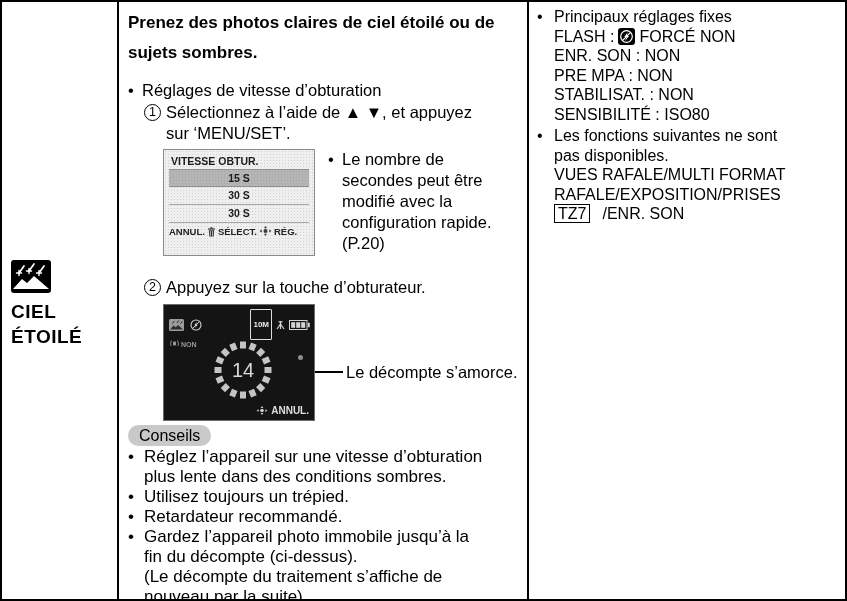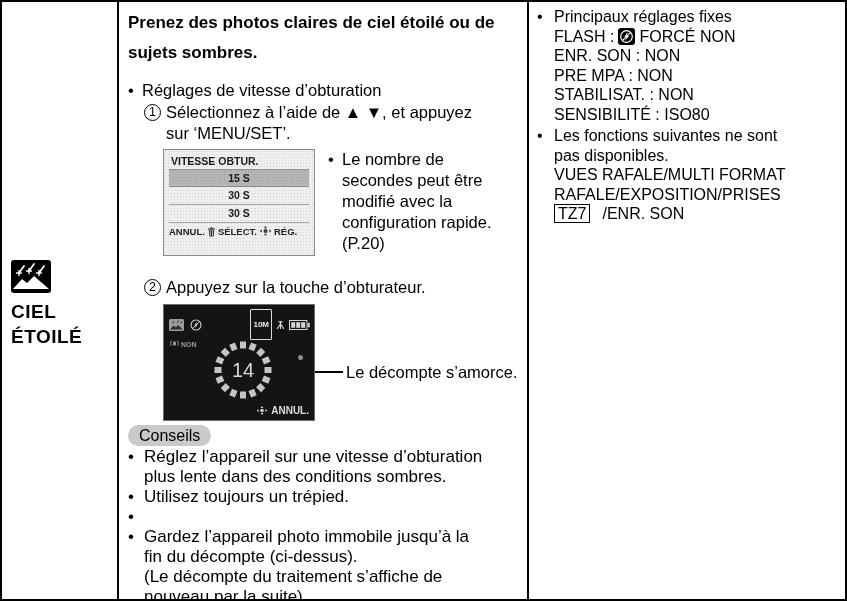--- a/index.html
+++ b/index.html
@@ -284,20 +284,21 @@
       <div class="tip">
         <span class="blt"></span>
         <span class="ttext">Réglez l’appareil sur une vitesse d’obturation plus lente dans des conditions sombres.</span>
       </div>
       <div class="tip">
         <span class="blt"></span>
         <span class="ttext">Utilisez toujours un trépied.</span>
       </div>
       <div class="tip">
         <span class="blt"></span>
+        <span class="ttext">Retardateur recommandé.</span>
       </div>
       <div class="tip">
         <span class="blt"></span>
         <span class="ttext">Gardez l’appareil photo immobile jusqu’à la fin du décompte (ci-dessus).
 (Le décompte du traitement s’affiche de nouveau par la suite)</span>
       </div>
     </div>
   </div>
 
   <div class="col-fixed">

